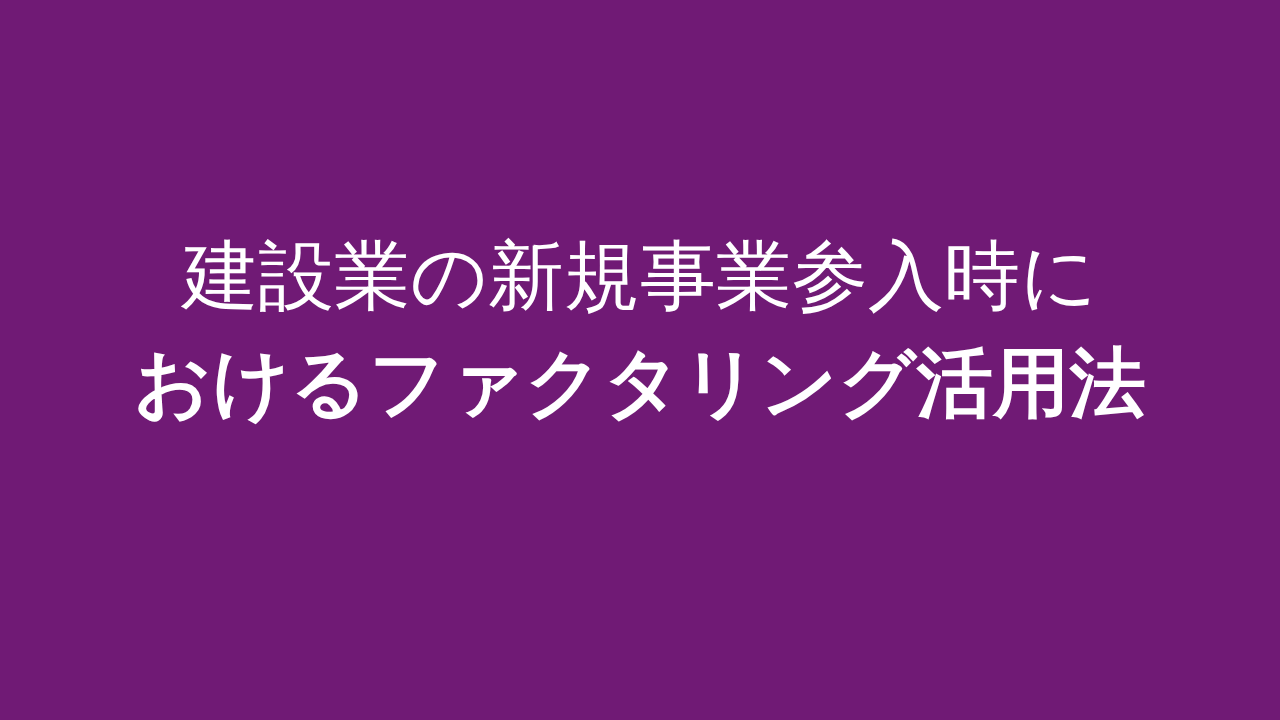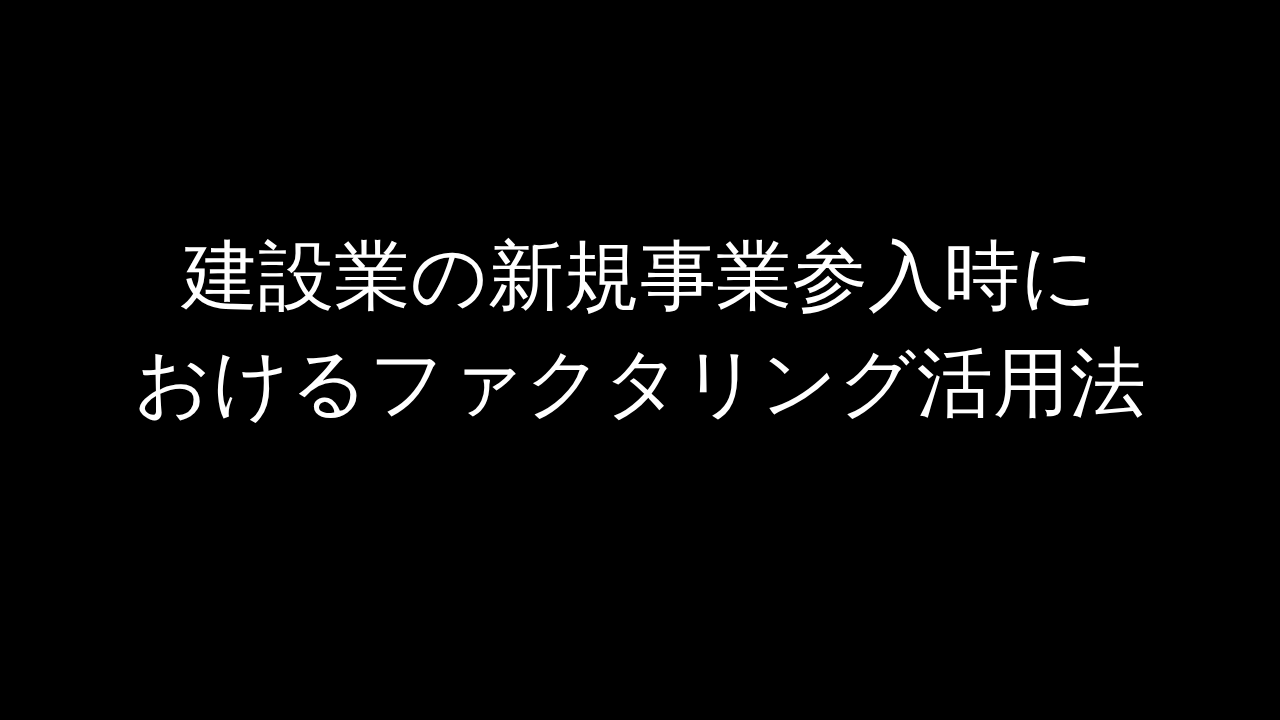--- a/index.html
+++ b/index.html
@@ -49,23 +49,23 @@
   }
 
   
   .title-line--second {
     letter-spacing: 0.5px;
   }
 </style>
 </head>
 <body>
 
-<div class="slide" style="background: #000000;">
+<div class="slide" style="background: #701a75;">
 
   <div class="title-block">
 
     <span class="title-line title-line--first" style="color: rgb(255, 255, 255);">建設業の新規事業参入時に</span>
 
-    <span class="title-line title-line--second" style="color: rgb(255, 255, 255);">おけるファクタリング活用法</span>
+    <span class="title-line title-line--second" style="color: rgb(255, 255, 255); font-weight: bold;">おけるファクタリング活用法</span>
 
   </div>
 
 </div>
 
 </body></html>

